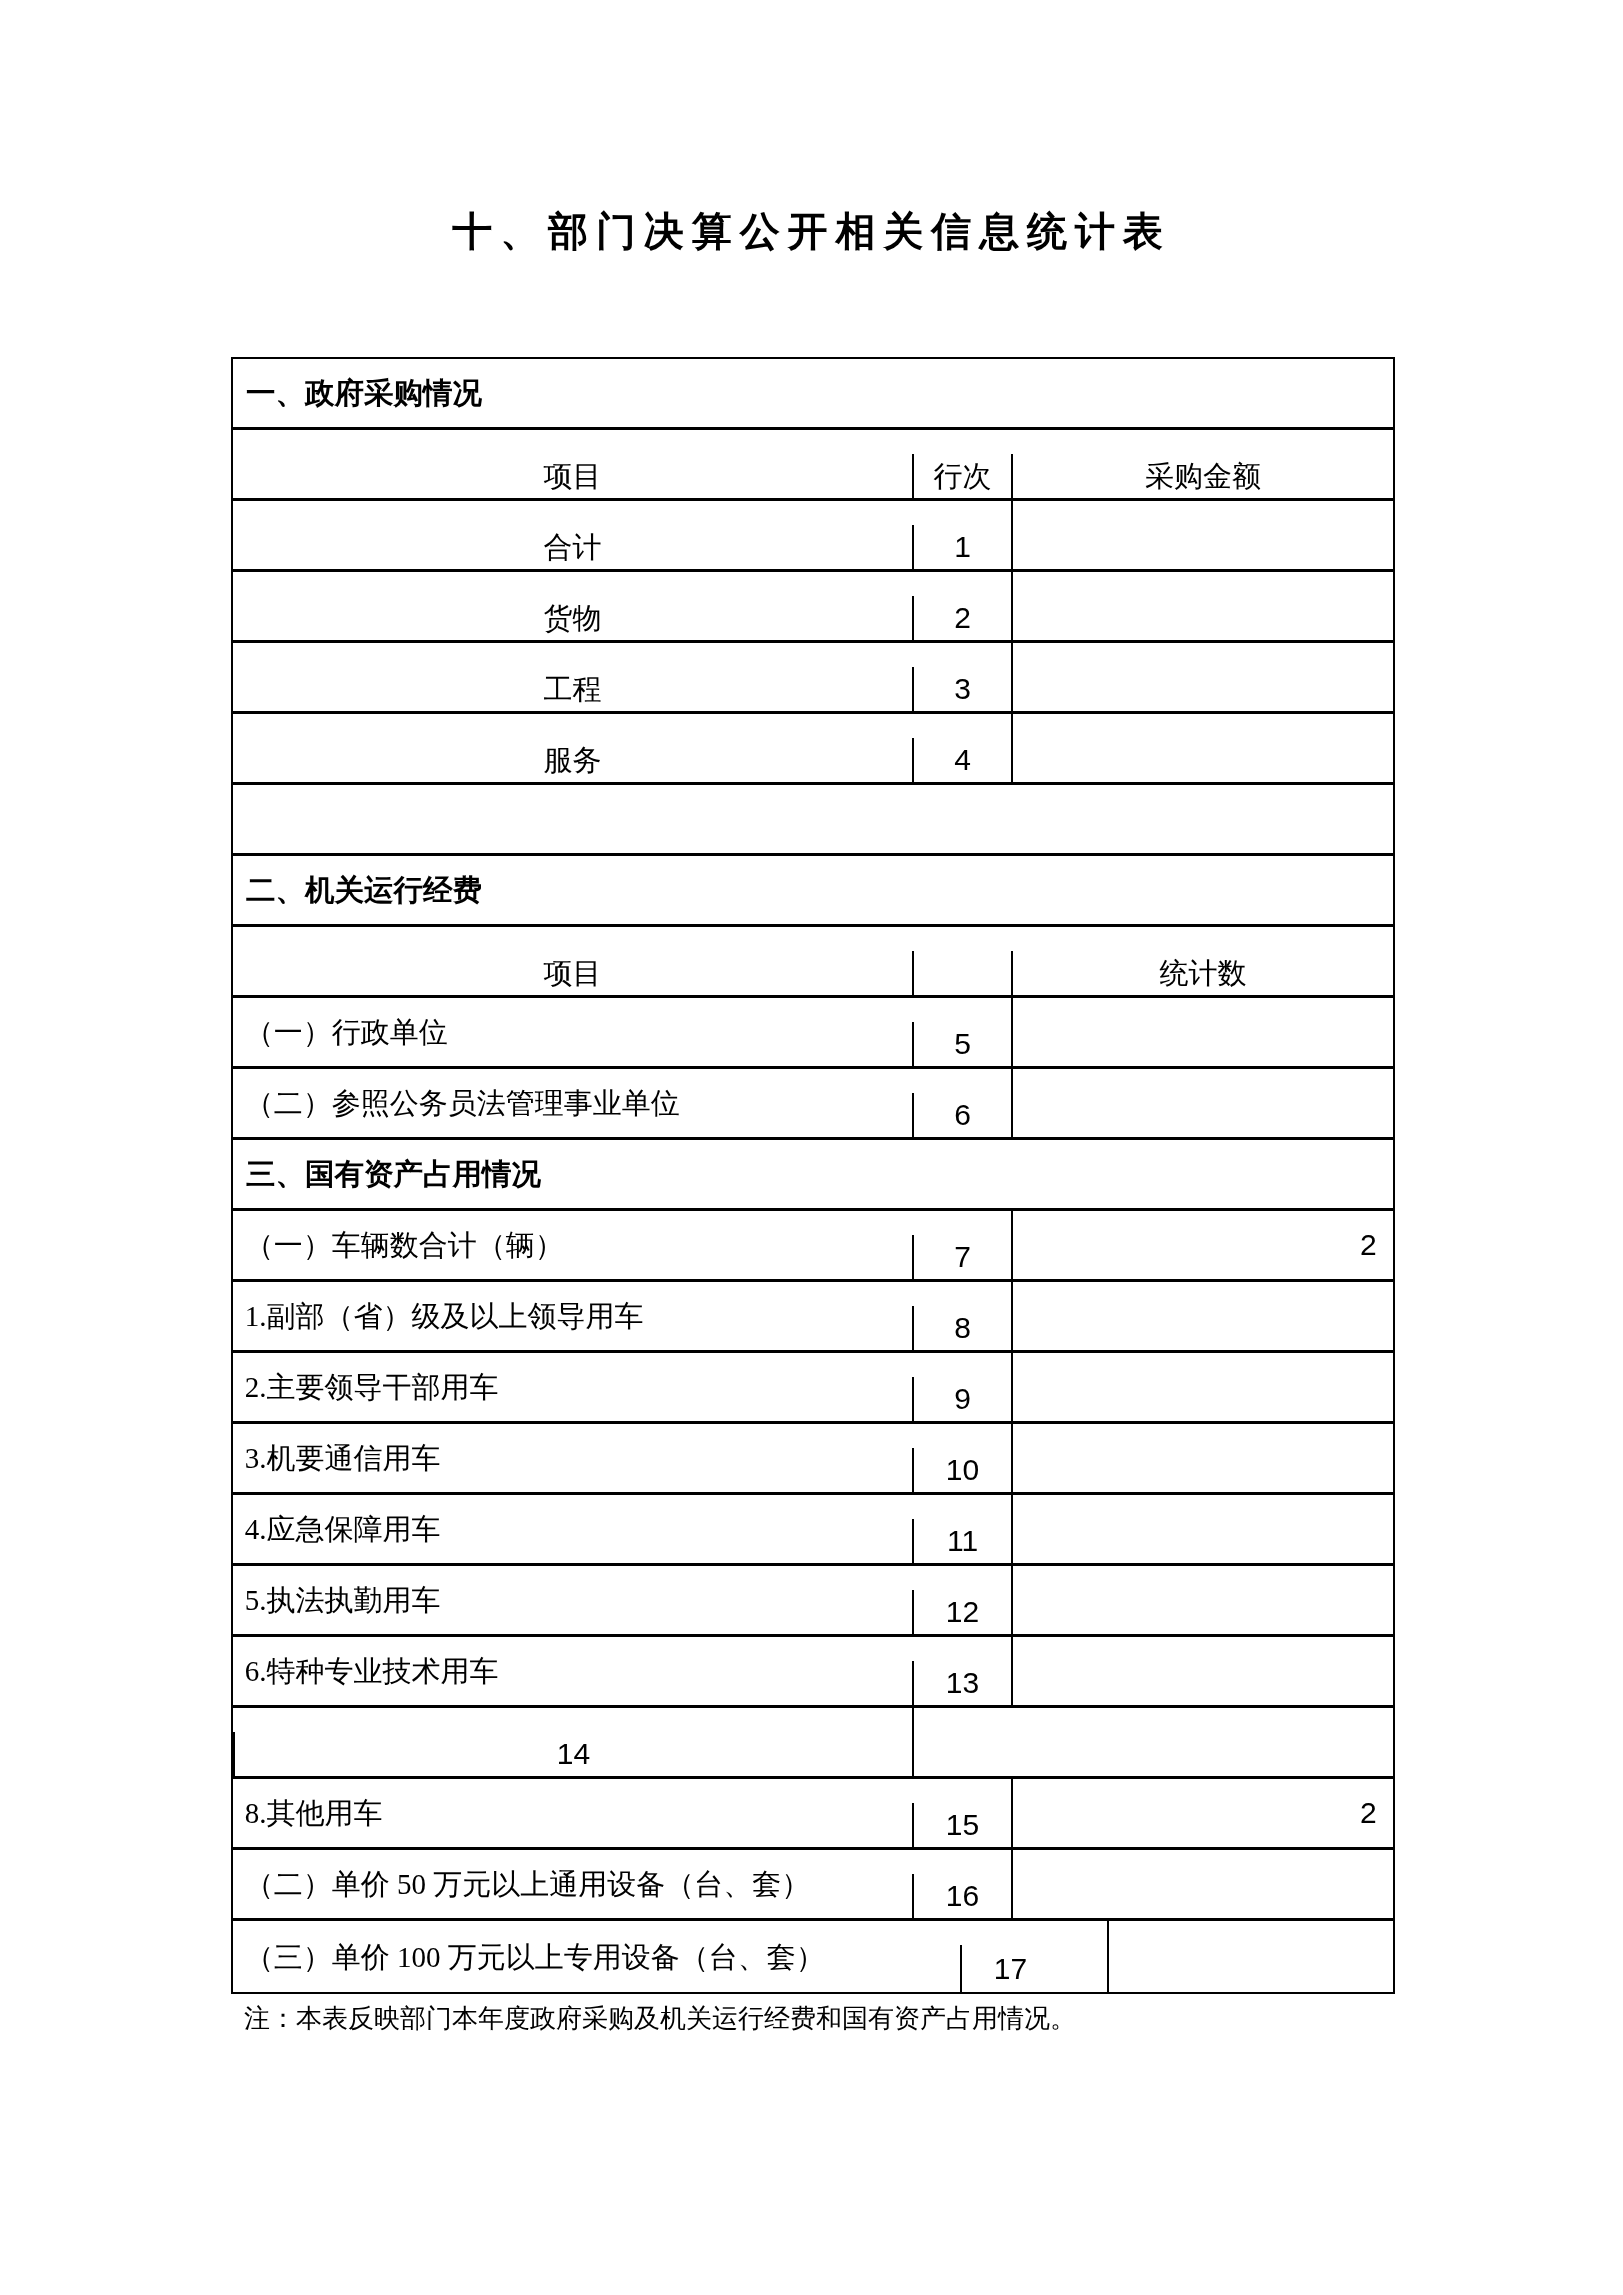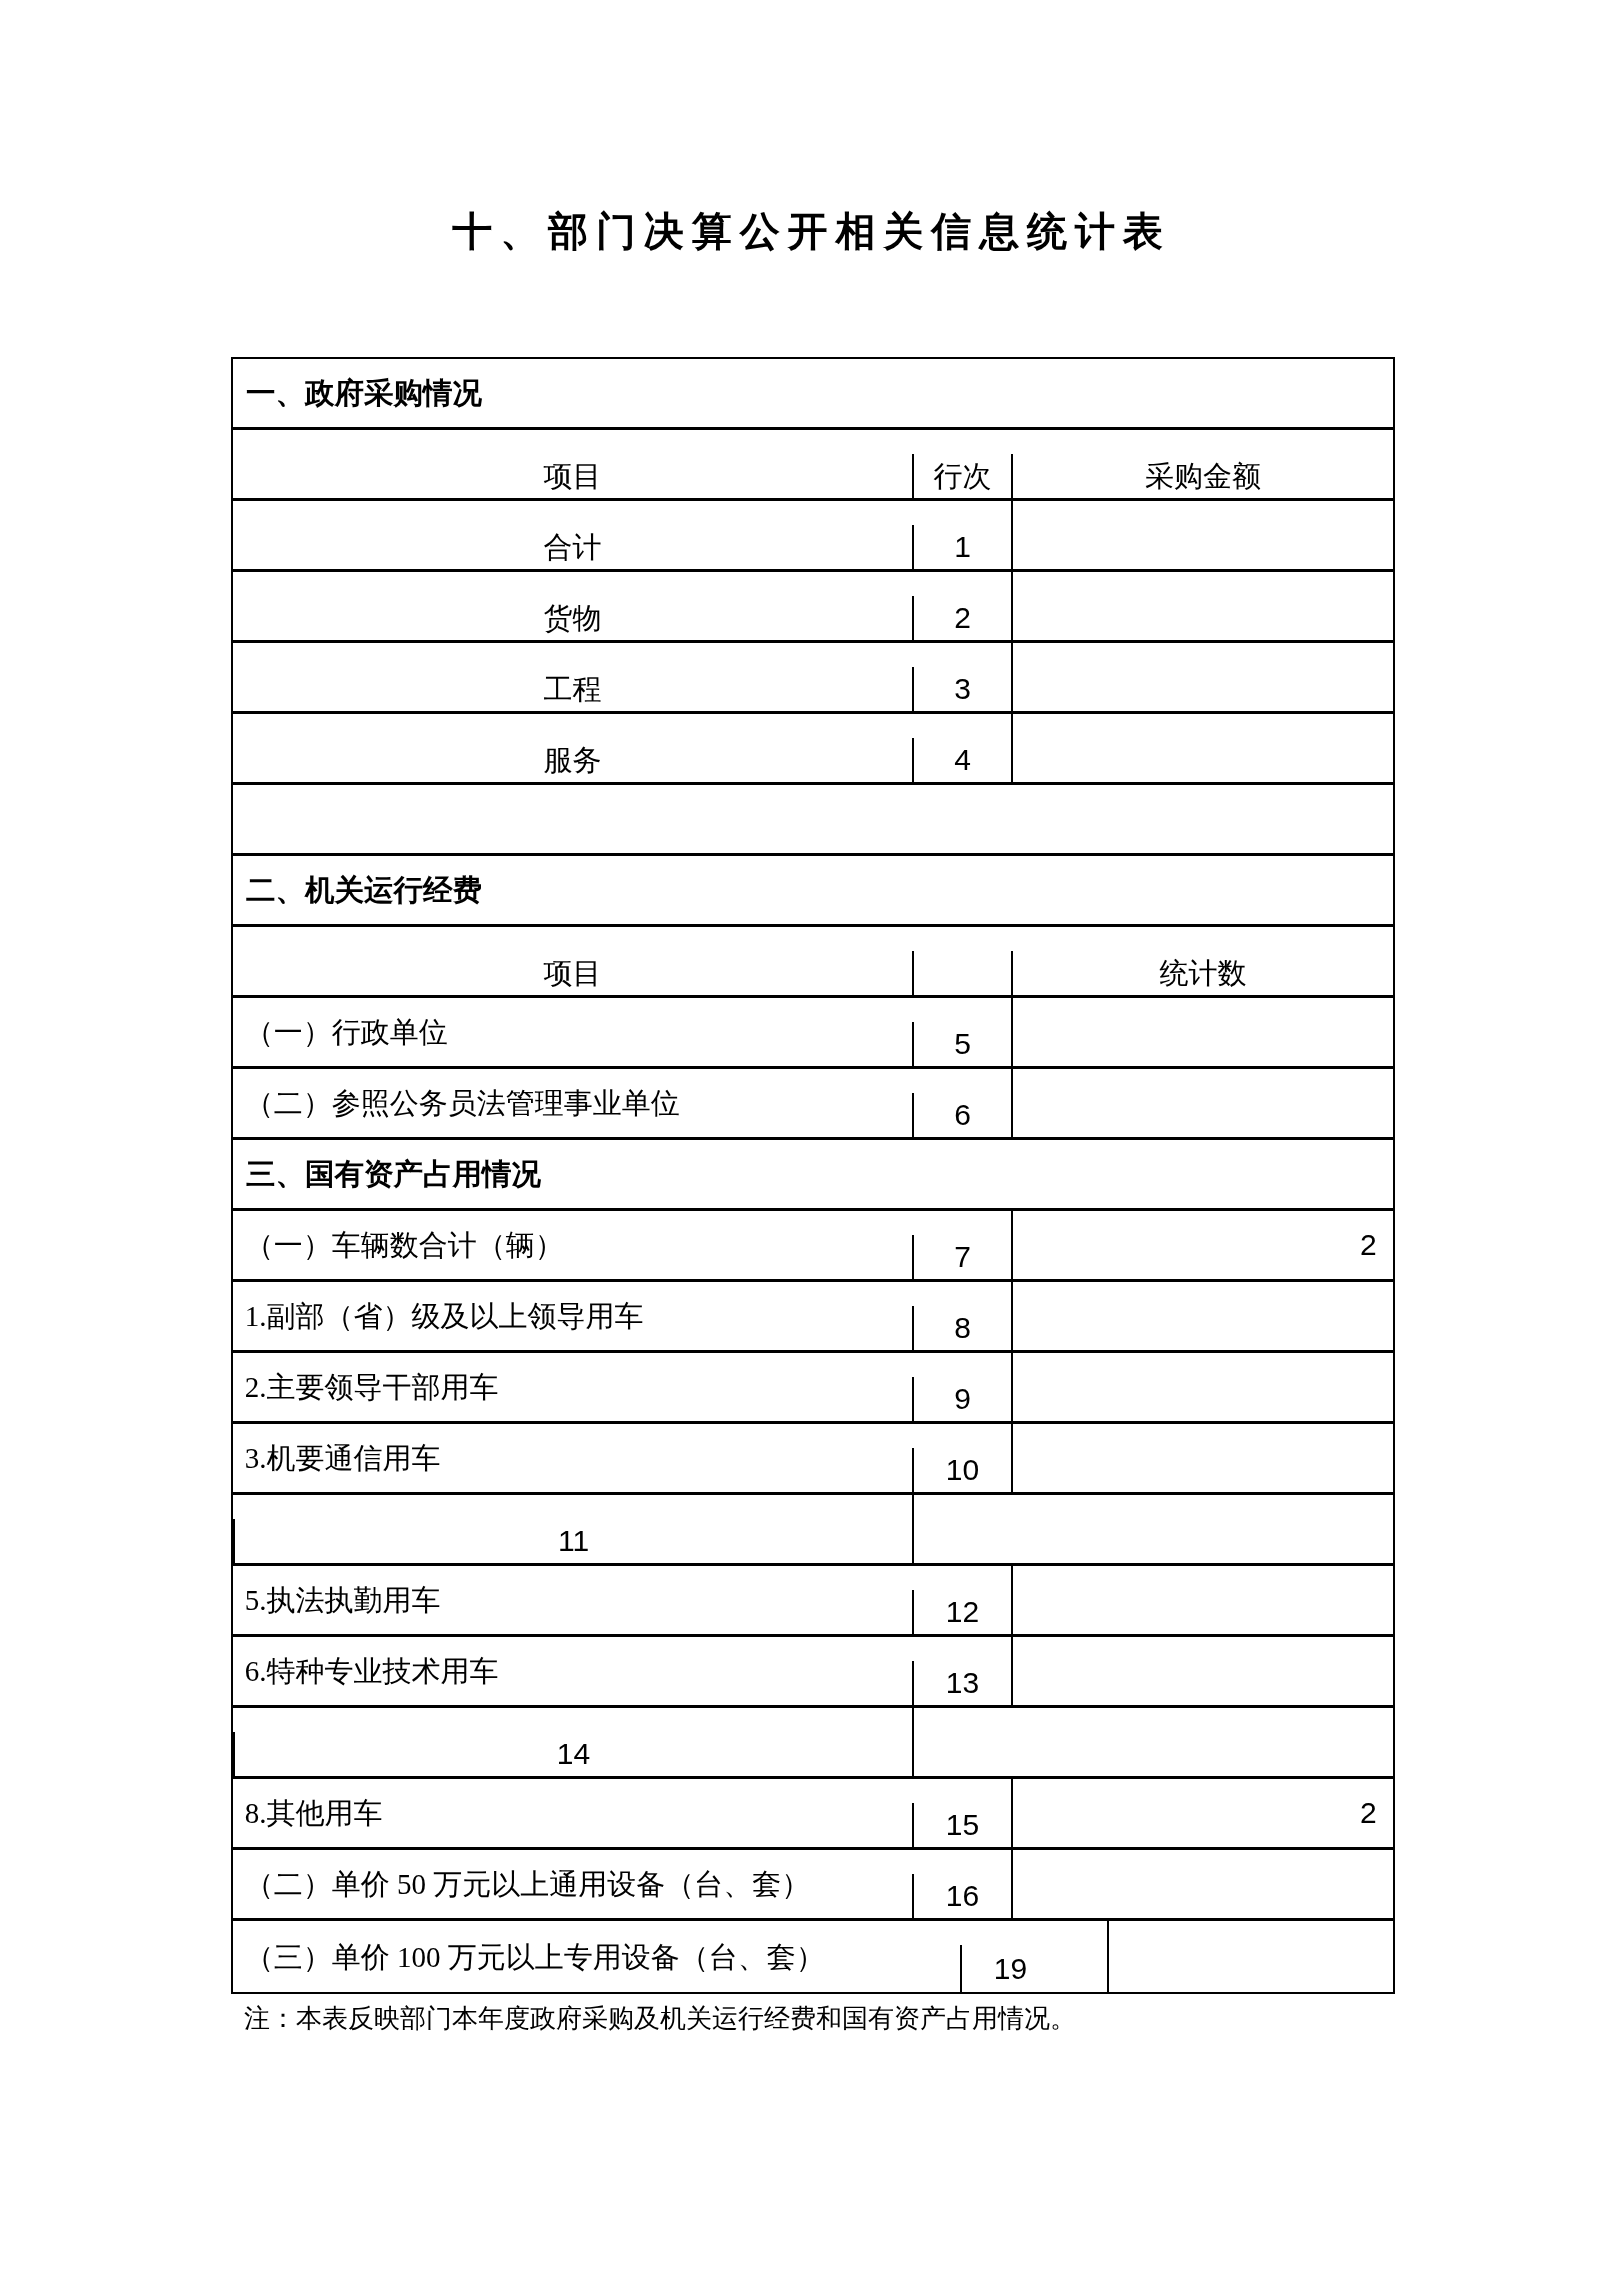--- a/index.html
+++ b/index.html
@@ -169,20 +169,21 @@
       <div class="cell lft">2.主要领导干部用车</div>
       <div class="cell c2 ctr num">9</div>
       <div class="cell c3 rt num"></div>
     </div>
     <div class="row">
       <div class="cell lft">3.机要通信用车</div>
       <div class="cell c2 ctr num">10</div>
       <div class="cell c3 rt num"></div>
     </div>
     <div class="row">
+      <div class="cell lft">4.应急保障用车</div>
       <div class="cell c2 ctr num">11</div>
       <div class="cell c3 rt num"></div>
     </div>
     <div class="row">
       <div class="cell lft">5.执法执勤用车</div>
       <div class="cell c2 ctr num">12</div>
       <div class="cell c3 rt num"></div>
     </div>
     <div class="row">
       <div class="cell lft">6.特种专业技术用车</div>
@@ -198,21 +199,21 @@
       <div class="cell c2 ctr num">15</div>
       <div class="cell c3 rt num">2</div>
     </div>
     <div class="row">
       <div class="cell lft">（二）单价 50 万元以上通用设备（台、套）</div>
       <div class="cell c2 ctr num">16</div>
       <div class="cell c3 rt num"></div>
     </div>
     <div class="row">
       <div class="cell lft">（三）单价 100 万元以上专用设备（台、套）</div>
-      <div class="cell c2 ctr num">19</div>
+      <div class="cell c2 ctr num">17</div>
       <div class="cell c3 rt num"></div>
     </div>
 
   </div>
 
   <div class="footnote">注：本表反映部门本年度政府采购及机关运行经费和国有资产占用情况。</div>
 
 </div>
 
 

